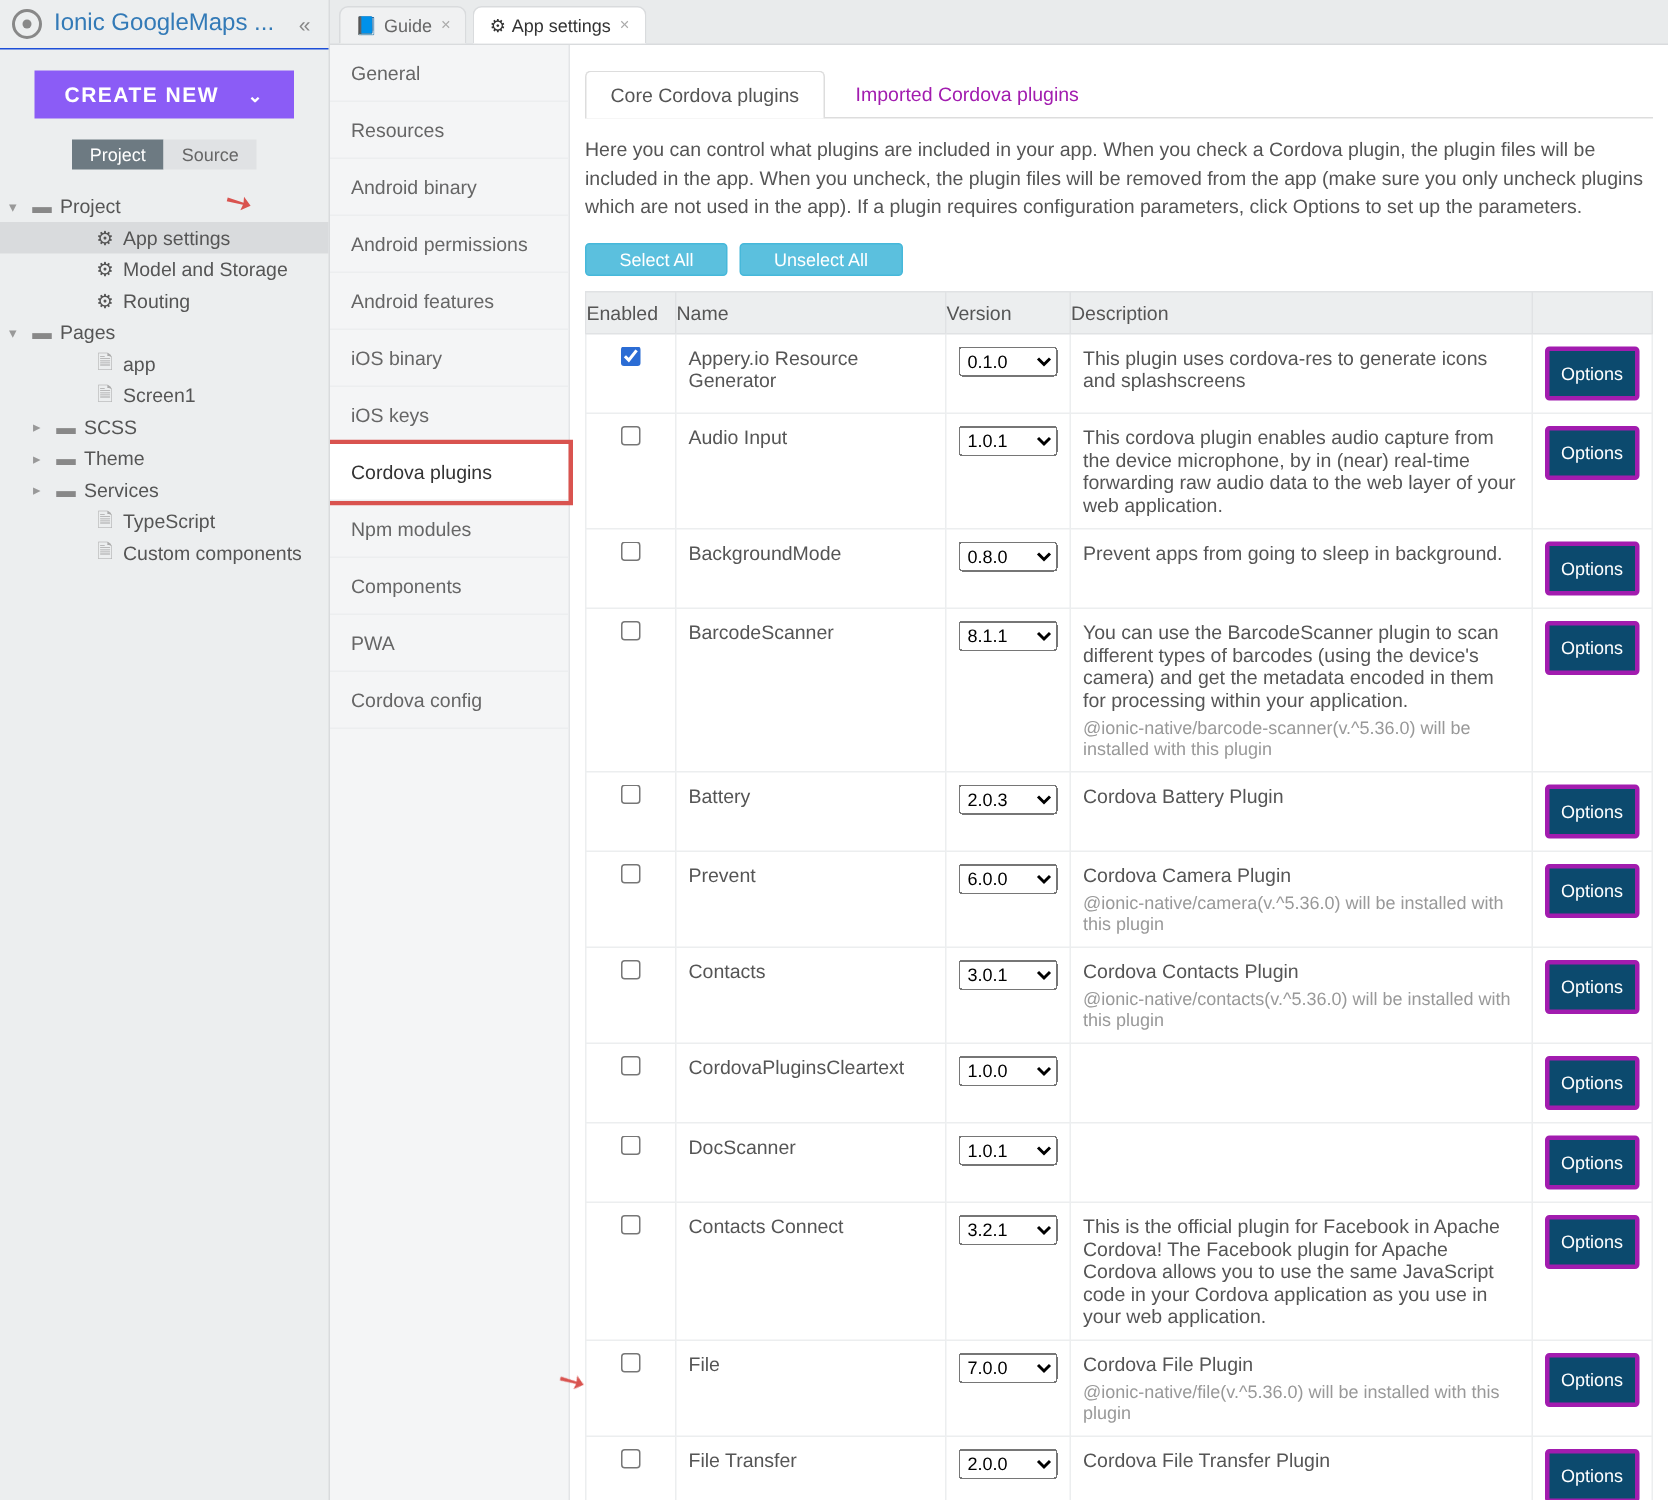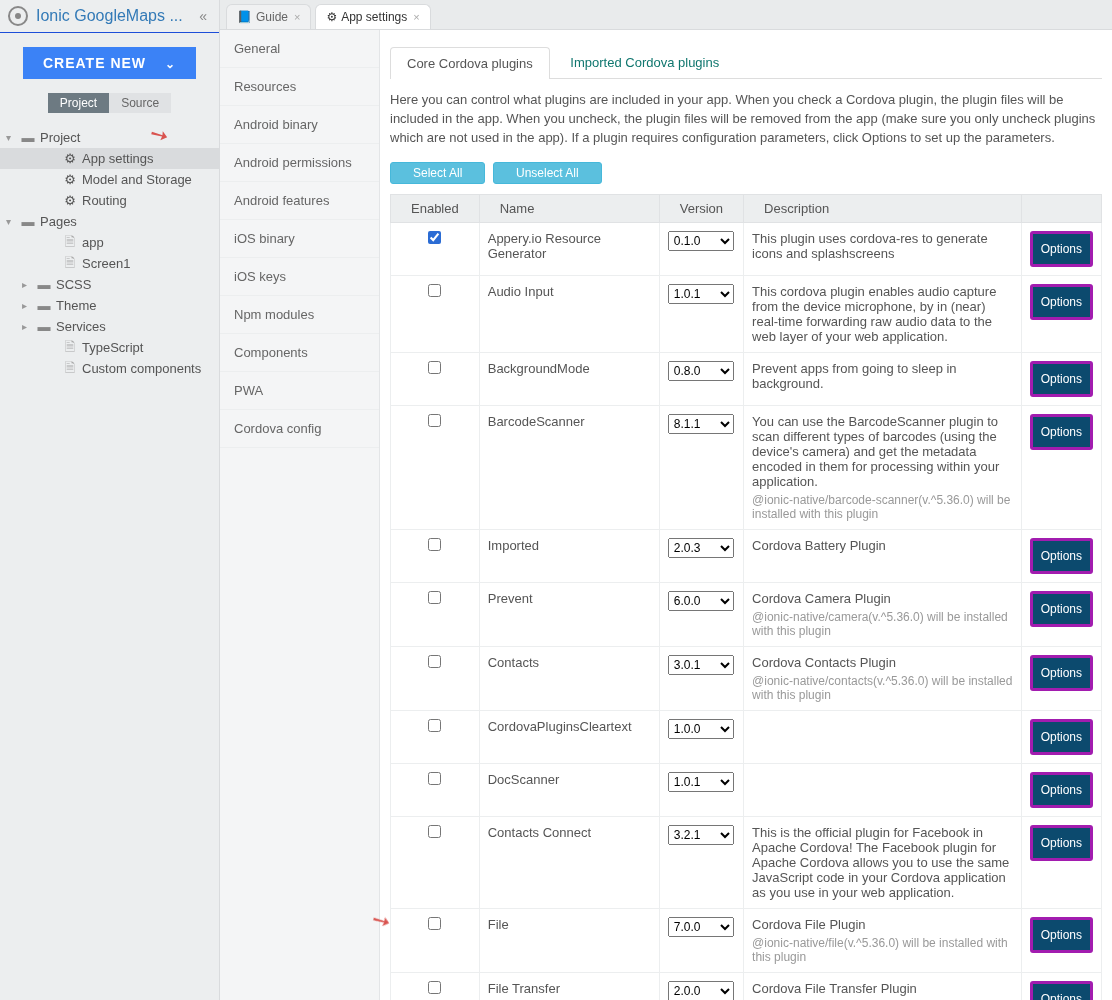--- a/index.html
+++ b/index.html
@@ -7,21 +7,21 @@
   .app { display: flex; height: 100%; }
 
   
   .sidebar { width: 220px; background: #eceeef; border-right: 1px solid #d9dbdd; display: flex; flex-direction: column; }
   .sidebar-header { display:flex; align-items:center; padding: 4px 8px; border-bottom:1px solid #1d4ed8; }
   .sidebar-header .logo { width:20px; height:20px; border:2px solid #888; border-radius:50%; position:relative; margin-right:8px; flex:0 0 auto;}
   .sidebar-header .logo::after{content:"";position:absolute;width:6px;height:6px;background:#888;border-radius:50%;top:5px;left:5px;}
   .sidebar-header .title { color:#337ab7; font-size:16px; white-space:nowrap; overflow:hidden; text-overflow:ellipsis; flex:1;}
   .sidebar-header .collapse { color:#888; font-size:14px; padding:4px; }
   .sidebar .create-wrap { text-align:center; padding:14px 0;}
-  .btn-create { background:#3b82f6; color:#fff; border:none; padding:8px 20px; font-size:14px; font-weight:bold; letter-spacing:1px; cursor:pointer;}
+  .btn-create { background:#8b5cf6; color:#fff; border:none; padding:8px 20px; font-size:14px; font-weight:bold; letter-spacing:1px; cursor:pointer;}
   .btn-create .chev { margin-left:14px; font-size:12px;}
   .view-toggle { text-align:center; padding-bottom:10px;}
   .view-toggle span { display:inline-block; padding:3px 12px; font-size:12px; cursor:pointer; }
   .view-toggle .active { background:#6d7a82; color:#fff;}
   .view-toggle .inactive { background:#e0e2e4; color:#666;}
   .tree { padding: 4px 0; font-size:13px; color:#555;}
   .tree-row { display:flex; align-items:center; padding:3px 0 3px 6px; cursor:pointer; white-space:nowrap;}
   .tree-row.selected { background:#d9dbdd;}
   .tree-indent-0 { padding-left: 6px;}
   .tree-indent-1 { padding-left: 22px;}
@@ -43,28 +43,28 @@
   .tabs-row { height:30px; background:#e9ebec; border-bottom:1px solid #d9dbdd; display:flex; align-items:flex-end; padding-left:6px;}
   .tab { background:#f0f1f2; border:1px solid #d9dbdd; border-bottom:none; border-top-left-radius:6px; border-top-right-radius:6px; padding:5px 10px; margin-right:4px; display:flex; align-items:center; font-size:12px; color:#666; cursor:pointer;}
   .tab.active { background:#fff; color:#333;}
   .tab .x { margin-left:6px; color:#aaa; font-size:11px;}
   .tab .ticon { margin-right:4px; font-size:12px;}
 
   
   .main { flex:1; display:flex; flex-direction:column; overflow:hidden;}
   .main-body { flex:1; overflow:auto; padding: 16px 10px;}
   .inner-tabs { border-bottom:1px solid #ddd; margin-bottom:12px;}
-  .inner-tab { display:inline-block; padding:8px 16px; font-size:13px; color:#0f766e; cursor:pointer; border:1px solid transparent; border-bottom:none; border-top-left-radius:4px; border-top-right-radius:4px;}
+  .inner-tab { display:inline-block; padding:8px 16px; font-size:13px; color:#a21caf; cursor:pointer; border:1px solid transparent; border-bottom:none; border-top-left-radius:4px; border-top-right-radius:4px;}
   .inner-tab.active { color:#555; border-color:#ddd; background:#fff; position:relative; top:1px;}
   .intro { font-size:13px; color:#555; line-height:1.45; margin-bottom:14px;}
   .sel-btns button { background:#5bc0de; border:1px solid #46b8da; color:#fff; padding:3px 22px; font-size:12px; border-radius:3px; margin-right:4px; cursor:pointer;}
 
   
   table.plugins { width:100%; border-collapse:collapse; margin-top:10px; font-size:13px;}
-  table.plugins th { background:#eceeef; text-align:left; font-weight:normal; color:#555; padding:6px 20px; border:1px solid #e0e2e4;}
+  table.plugins th { background:#eceeef; text-align:left; font-weight:normal; color:#555; padding:6px 0; border:1px solid #e0e2e4;}
   table.plugins td { padding:8px 8px; border:1px solid #eceeef; vertical-align:top; color:#555;}
   .col-en { width:60px; text-align:center;}
   .col-name { width:180px;}
   .col-ver { width:80px;margin-top:33px;}
   .col-opt { width:70px; text-align:right;}
   select.ver { width:66px; font-size:12px; padding:1px;}
   .opt-btn { background:#0c4a6e; color:#fff; border:3px solid #a21caf; font-size:12px; padding:8px 8px; border-radius:3px; cursor:pointer;}
   .desc-note { color:#999; font-size:12px; margin-top:4px;}
   input[type=checkbox]{ accent-color:#2b6cd4; }
 
@@ -172,20 +172,21 @@
     <div class="below-tabs">
 
       <div class="middle-col" id="midnav">
           <div class="midnav-item">General</div>
           <div class="midnav-item">Resources</div>
           <div class="midnav-item">Android binary</div>
           <div class="midnav-item">Android permissions</div>
           <div class="midnav-item">Android features</div>
           <div class="midnav-item">iOS binary</div>
           <div class="midnav-item">iOS keys</div>
+          <div class="midnav-item active">Cordova plugins</div>
           <div class="midnav-item">Npm modules</div>
           <div class="midnav-item">Components</div>
           <div class="midnav-item">PWA</div>
           <div class="midnav-item">Cordova config</div>
         </div>
 
       <div class="main">
         <div class="main-body">
           <div class="inner-tabs">
             <span class="inner-tab active">Core Cordova plugins</span>
@@ -232,21 +233,21 @@
                 </tr>
                 <tr>
                   <td class="col-en"><input type="checkbox" style=""></td>
                   <td class="col-name">BarcodeScanner</td>
                   <td class="col-ver"><select class="ver"><option>8.1.1</option></select></td>
                   <td>You can use the BarcodeScanner plugin to scan different types of barcodes (using the device's camera) and get the metadata encoded in them for processing within your application.<div class="desc-note">@ionic-native/barcode-scanner(v.^5.36.0) will be installed with this plugin</div></td>
                   <td class="col-opt"><button class="opt-btn">Options</button></td>
                 </tr>
                 <tr>
                   <td class="col-en"><input type="checkbox" style=""></td>
-                  <td class="col-name">Imported</td>
+                  <td class="col-name">Battery</td>
                   <td class="col-ver"><select class="ver"><option>2.0.3</option></select></td>
                   <td>Cordova Battery Plugin</td>
                   <td class="col-opt"><button class="opt-btn">Options</button></td>
                 </tr>
                 <tr>
                   <td class="col-en"><input type="checkbox" style=""></td>
                   <td class="col-name">Prevent</td>
                   <td class="col-ver"><select class="ver"><option>6.0.0</option></select></td>
                   <td>Cordova Camera Plugin<div class="desc-note">@ionic-native/camera(v.^5.36.0) will be installed with this plugin</div></td>
                   <td class="col-opt"><button class="opt-btn">Options</button></td>

